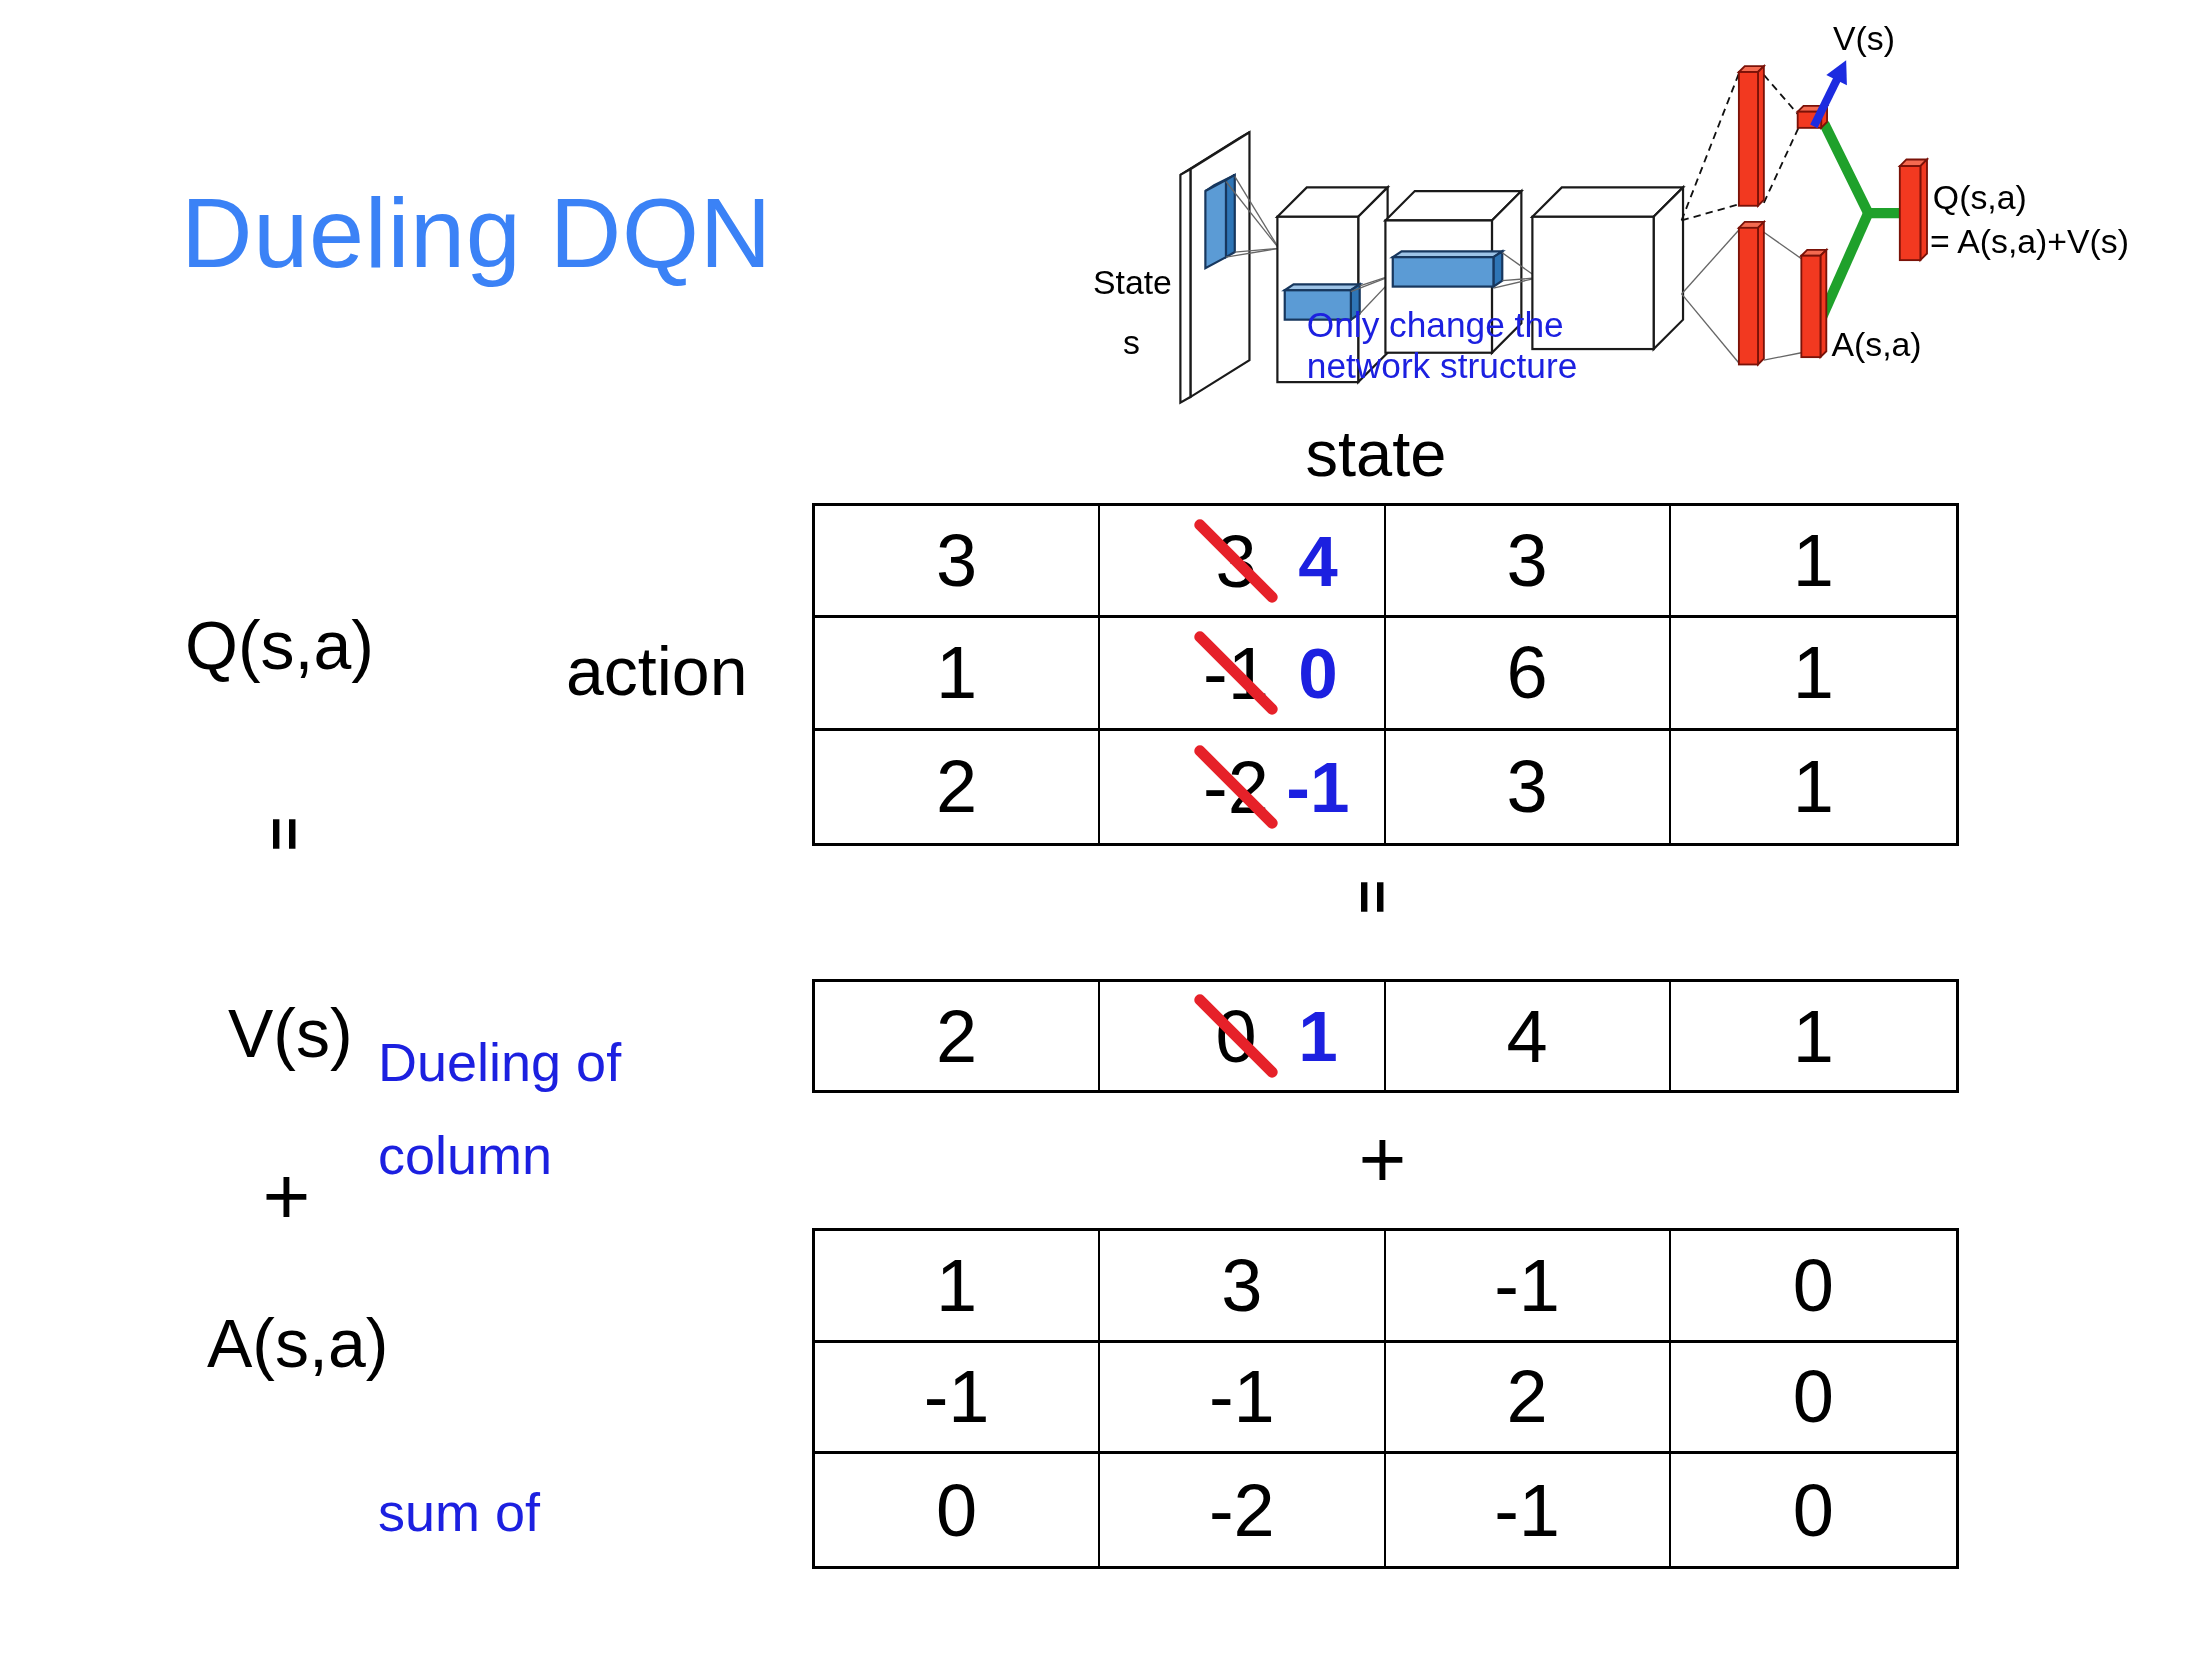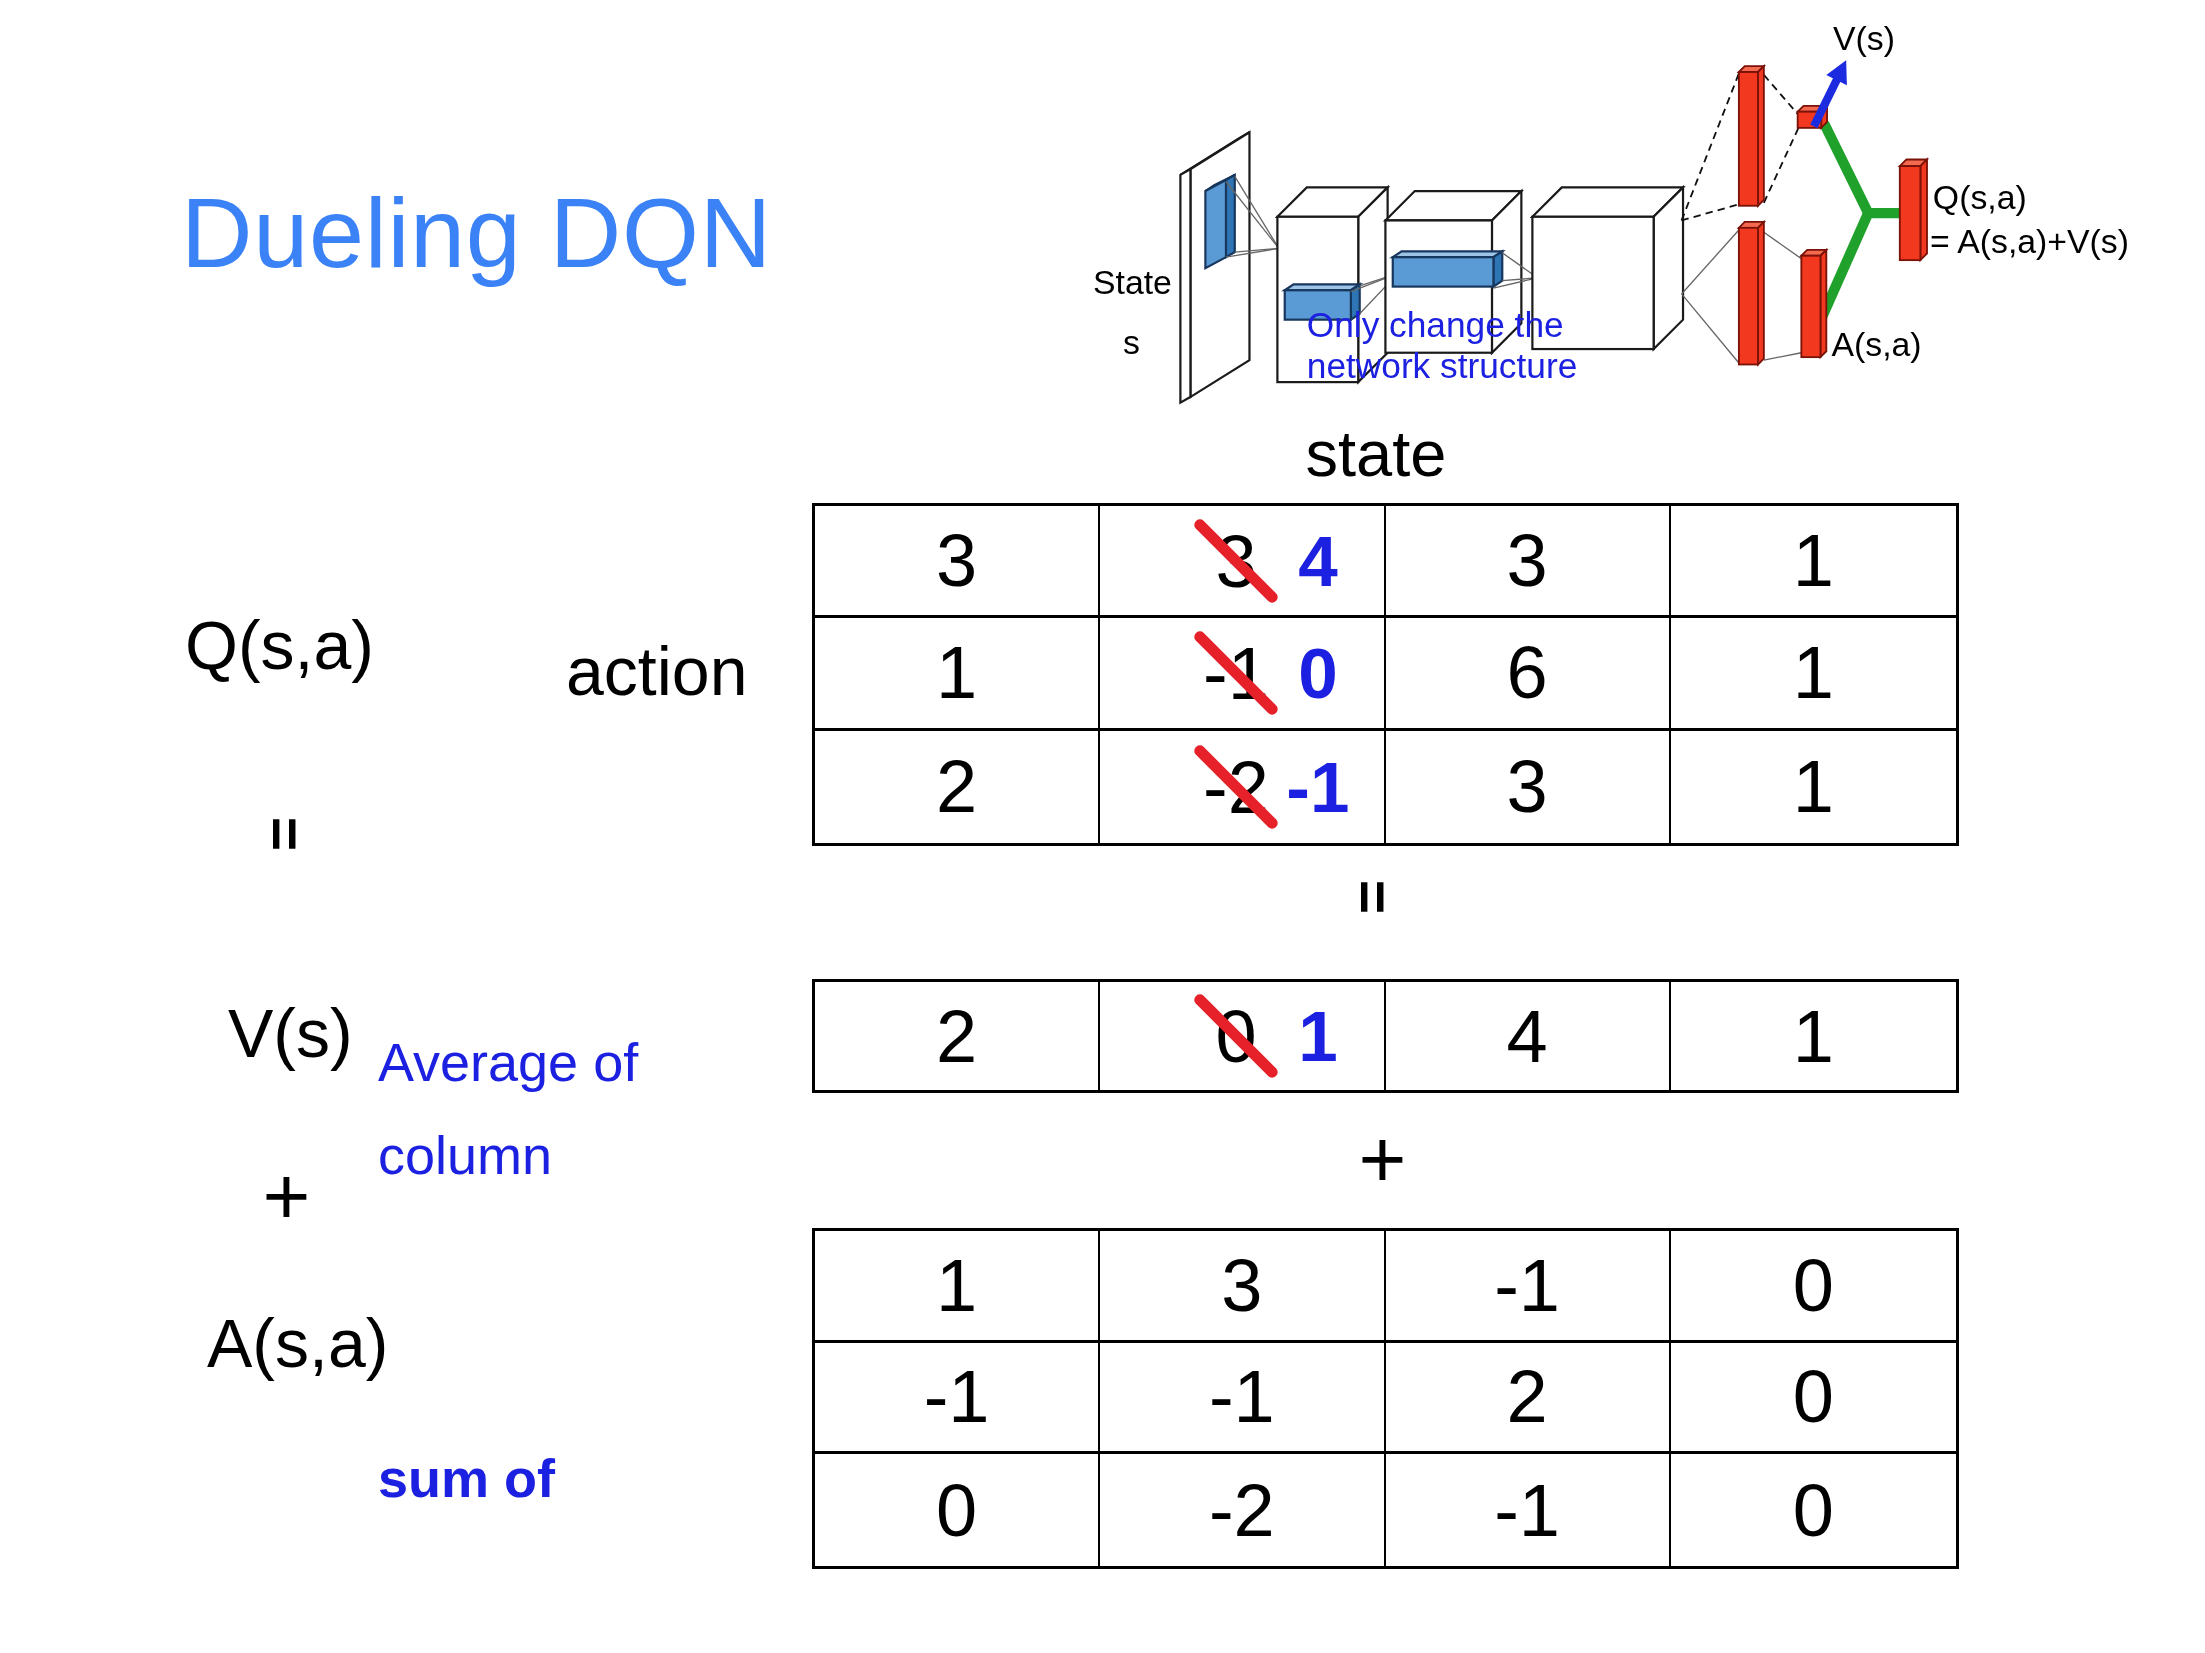--- a/index.html
+++ b/index.html
@@ -19,21 +19,21 @@
   .lbl-a{left:207px;top:1304px;font-size:68px;}
   .rot-eq{width:74px;height:74px;display:flex;align-items:center;justify-content:center;
     font-size:59px;transform:rotate(90deg);font-weight:600;}
   .rot-eq-left{left:248px;top:797px;}
   .rot-eq-center{left:1336px;top:860px;}
   .plus{font-size:82px;text-align:center;line-height:103px;width:103px;}
   .plus-left{left:235px;top:1144px;}
   .plus-center{left:1331px;top:1107px;}
   .blue-note{color:var(--blue);font-size:54px;line-height:93px;white-space:nowrap;}
   .note-vv{left:378px;top:1016px;}
-  .note-aa{left:378px;top:1432px;font-weight:bold;}
+  .note-aa{left:378px;top:1466px;}
   
   .hdr-state{left:1229px;top:416px;width:294px;text-align:center;font-size:65px;}
   .hdr-action{left:566px;top:632px;width:213px;text-align:left;font-size:68px;}
   
   .tbl{position:absolute;left:812px;width:1147px;border:3.7px solid #000;box-sizing:border-box;
     display:grid;grid-template-columns:repeat(4,1fr);grid-auto-rows:1fr;background:#fff;}
   .tbl-q{top:503px;height:343px;}
   .tbl-v{top:979px;height:114px;}
   .tbl-a{top:1228px;height:341px;}
   .cell{position:relative;border-right:2.9px solid #000;border-bottom:3.7px solid #000;
@@ -185,21 +185,21 @@
   <text class="dtext-blue" x="1778" y="514">network structure</text>
 </svg>
 
 <div class="abs lbl lbl-q">Q(s,a)</div>
 <div class="abs rot-eq rot-eq-left">=</div>
 <div class="abs lbl lbl-v">V(s)</div>
 <div class="abs plus plus-left">+</div>
 <div class="abs lbl lbl-a">A(s,a)</div>
 
 <div class="abs blue-note note-vv">
-  <div>Average of</div>
+  <div>Dueling of</div>
   <div>column</div>
 </div>
 <div class="abs blue-note note-aa">
   <div>sum of</div>
 </div>
 
 <div class="abs hdr-state">state</div>
 <div class="abs hdr-action">action</div>
 
 <div class="tbl tbl-q">

